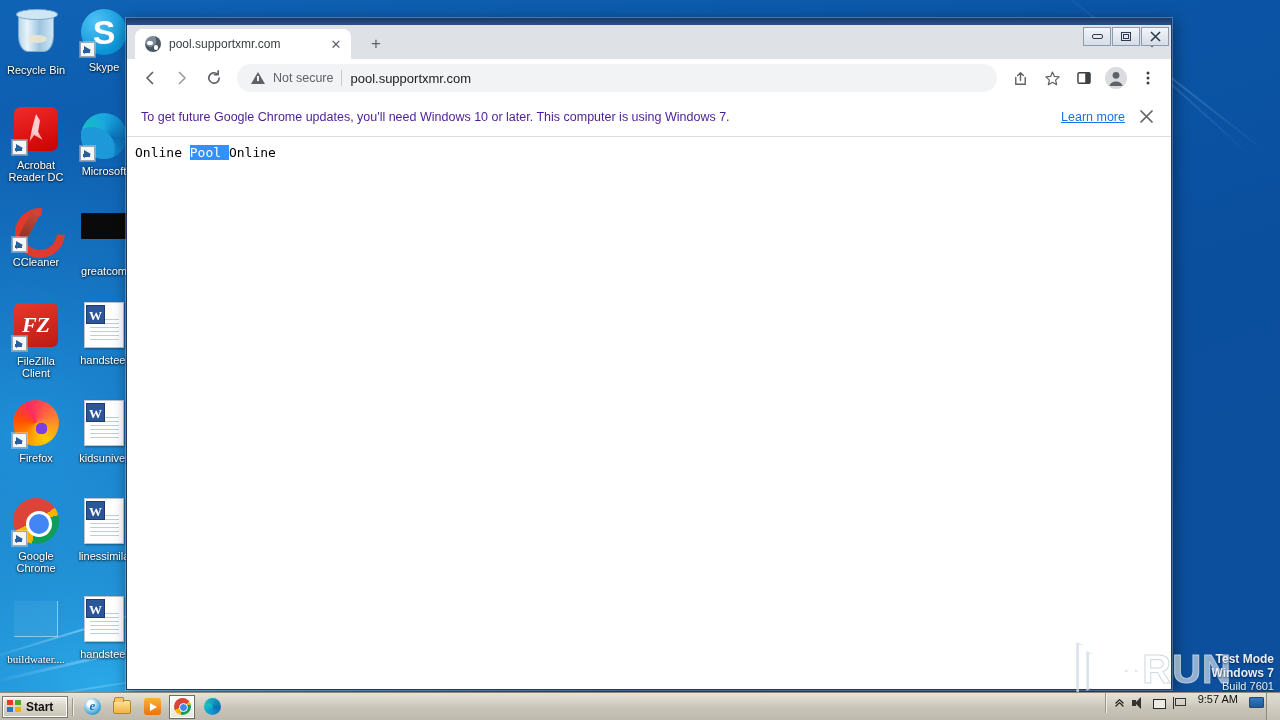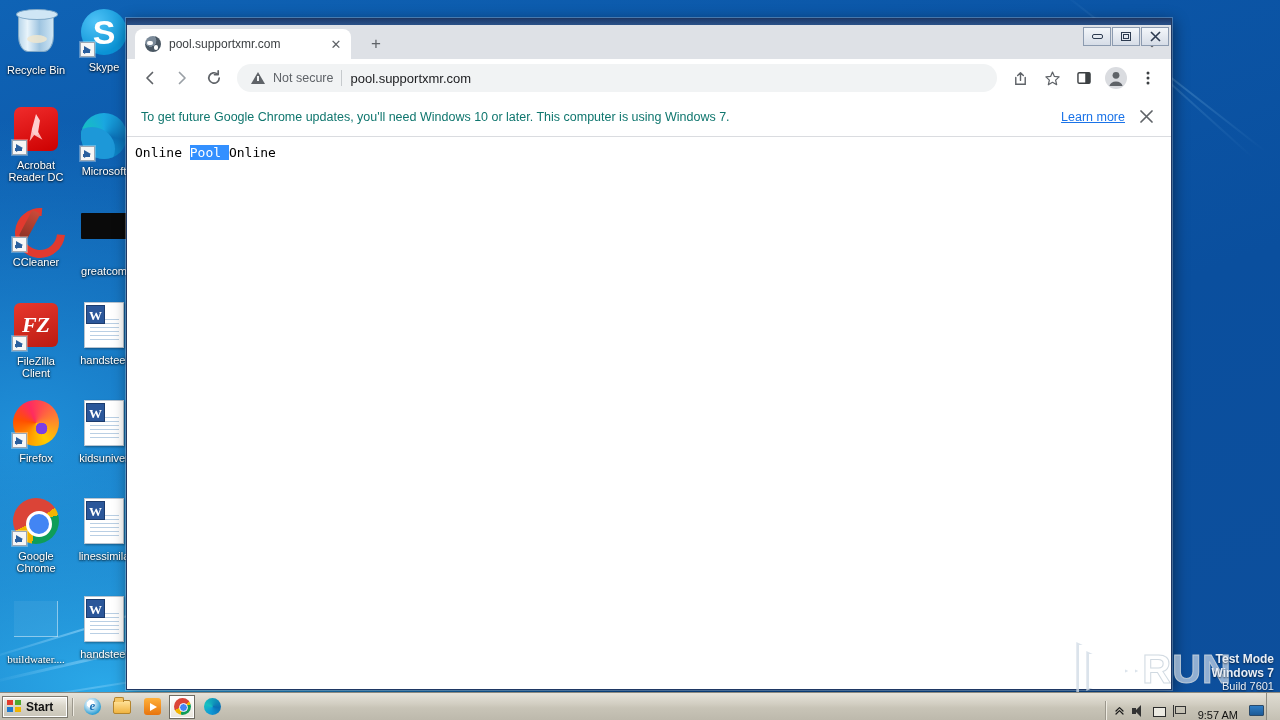--- a/index.html
+++ b/index.html
@@ -171,21 +171,21 @@
   .warn-tri{ width:0;height:0;border-left:7px solid transparent;border-right:7px solid transparent;border-bottom:12px solid #5f6368;position:relative;flex:0 0 auto;}
   .warn-tri:after{content:"";position:absolute;left:-1px;top:4px;width:2px;height:5px;background:#f1f3f4;}
   .notsecure{ font-size:12.5px; color:#5f6368; white-space:nowrap;}
   .omni-div{ width:1px;height:16px;background:#c6cacd; flex:0 0 auto;}
   .omni-url{ font-size:13px; color:#202124; white-space:nowrap; overflow:hidden; text-overflow:ellipsis;}
 
   .infobar{
     height:40px; background:#fff; border-bottom:1px solid #dadce0;
     display:flex; align-items:center; padding:0 14px; gap:10px; flex:0 0 auto;
   }
-  .infobar-text{ font-size:12.5px; color:#0f766e; flex:1;}
+  .infobar-text{ font-size:12.5px; color:#4c1d95; flex:1;}
   .infobar-link{ font-size:12.5px; color:#1a73e8; text-decoration:underline; white-space:nowrap;}
   .infobar-close{ width:22px;height:22px;display:flex;align-items:center;justify-content:center;color:#5f6368;font-size:15px;}
 
   .viewport{ flex:1; background:#fff; padding:8px; overflow:hidden; position:relative;}
   .page-text{
     font-family:"DejaVu Sans Mono","Liberation Mono",monospace;
     font-size:13px; color:#000; white-space:pre; line-height:16px;
   }
   .sel{ background:#3390ff; color:#fff; }
 
@@ -245,21 +245,21 @@
   .mini-ie:after{content:"e";position:absolute;inset:0;text-align:center;line-height:17px;font:italic bold 13px "Liberation Serif",serif;color:#1b74b8;}
   .mini-folder{width:18px;height:14px;background:linear-gradient(#ffe29a,#f0b441);border:1px solid #b4842c;border-radius:2px;position:relative;}
   .mini-folder:before{content:"";position:absolute;left:0;top:-4px;width:8px;height:4px;background:#f5c766;border:1px solid #b4842c;border-bottom:none;border-radius:2px 2px 0 0;}
   .mini-wmp{width:17px;height:17px;border-radius:3px;background:linear-gradient(#ffb13a,#e8740c);display:flex;align-items:center;justify-content:center;}
   .mini-wmp:after{content:"";width:0;height:0;border-left:7px solid #fff;border-top:4px solid transparent;border-bottom:4px solid transparent;margin-left:2px;}
   .mini-chrome{width:17px;height:17px;border-radius:50%;
     background:conic-gradient(from -55deg,#db4437 0 110deg,#f4b400 110deg 130deg,#0f9d58 130deg 245deg,#f4b400 245deg 300deg,#db4437 300deg 360deg);position:relative;}
   .mini-chrome:after{content:"";position:absolute;left:5px;top:5px;width:7px;height:7px;border-radius:50%;background:#4285f4;border:1.5px solid #fff;}
   .mini-edge{width:17px;height:17px;border-radius:50%;background:conic-gradient(from 200deg,#0f9ad6,#16c0c0 90deg,#0b6fb5 260deg,#0f9ad6);}
 
-  .tray{ margin-left:auto; display:flex; align-items:flex-end; height:28px; padding-right:0;}
+  .tray{ margin-left:auto; display:flex; align-items:flex-start; height:28px; padding-right:0;}
   .tray-sep{width:1px;height:20px;background:#9b978c;margin:0 4px;box-shadow:1px 0 0 #efece3;}
   .tray-ic{ width:20px;height:20px; display:flex;align-items:center;justify-content:center; color:#1a1a1a; font-size:12px;}
   .clock{ font-size:11px; color:#111; padding:0 8px; white-space:nowrap;}
   .show-desktop{ width:14px;height:28px;background:linear-gradient(#dfdcd2,#c3bfb2); border-left:1px solid #8d8a80;}
   .tray-monitor{width:15px;height:11px;border:1px solid #2a4a6a;background:linear-gradient(#2e7cc4,#1d5a96);border-radius:1px;}
   .tray-speaker{position:relative;width:15px;height:12px;}
   .tray-speaker:before{content:"";position:absolute;left:0;top:3px;width:4px;height:6px;background:#333;}
   .tray-speaker:after{content:"";position:absolute;left:3px;top:0;width:0;height:0;border-top:6px solid transparent;border-bottom:6px solid transparent;border-right:6px solid #333;}
   .tray-net{width:14px;height:12px;position:relative;}
   .tray-net:before{content:"";position:absolute;left:0;bottom:0;width:11px;height:8px;border:1px solid #2b2b2b;background:#eceae2;}

